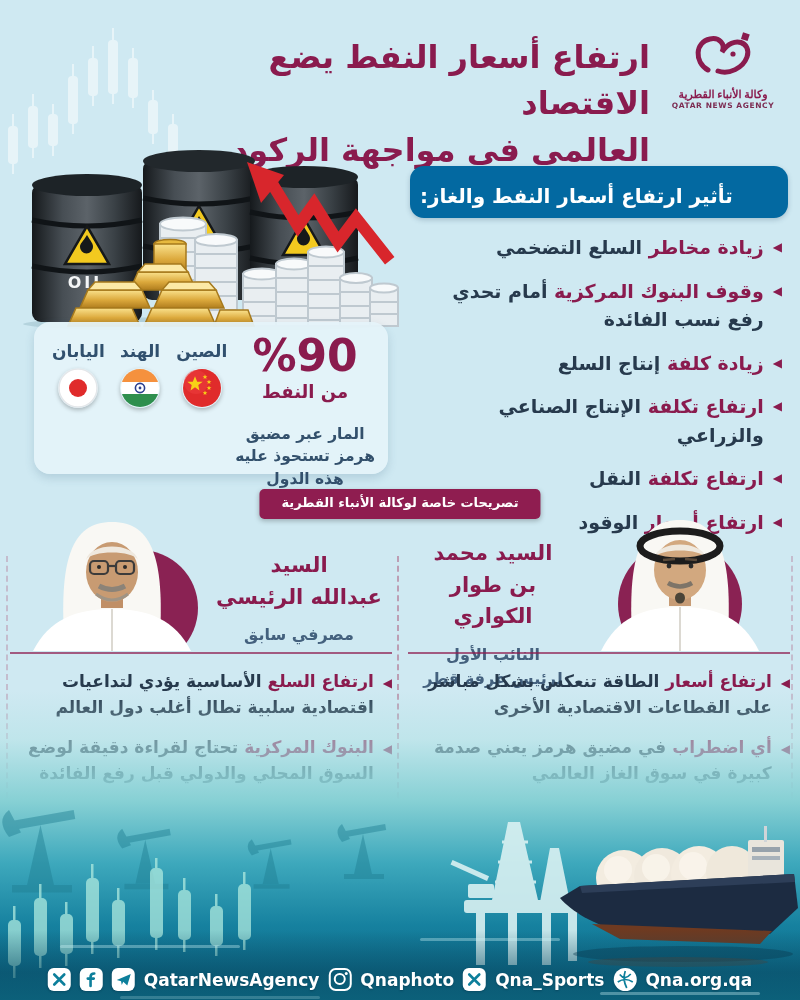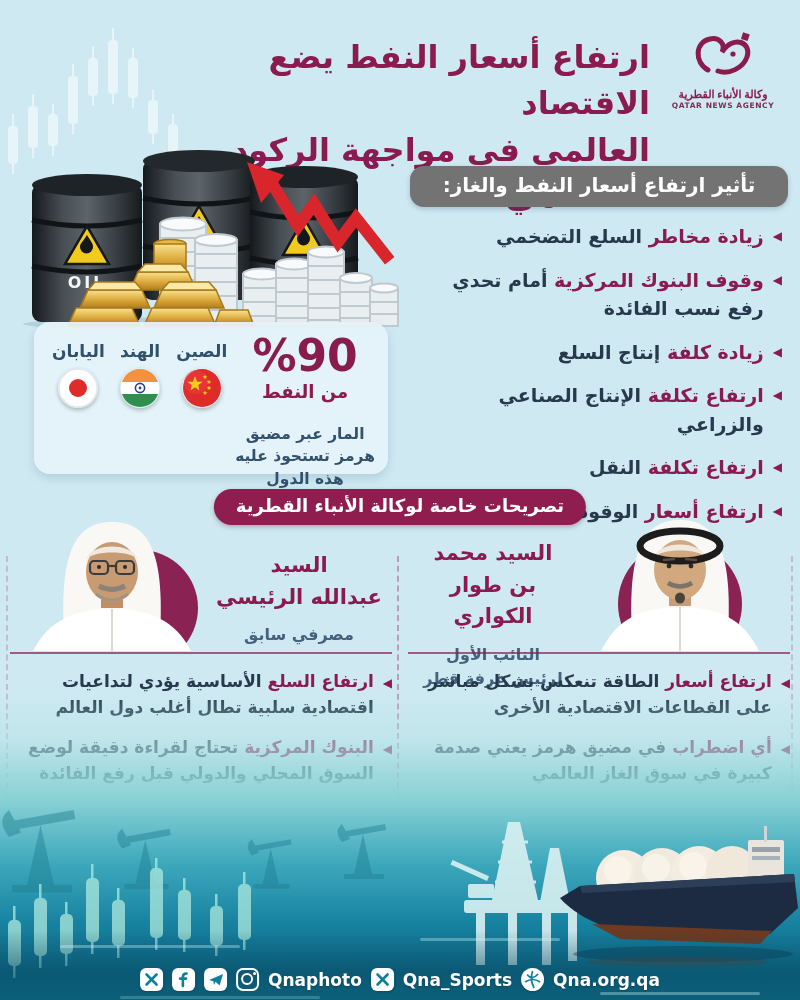--- a/index.html
+++ b/index.html
@@ -20,22 +20,22 @@
   .logo-ar{font-size:11px;font-weight:700;margin-top:2px;font-family:Liberation Serif, serif;}
   .logo-en{font-size:7.5px;font-weight:700;letter-spacing:.6px;color:#7c2c52;direction:ltr;}
   .title{position:absolute;left:148px;right:150px;top:34px;
     color:#8a1b4e;font-size:32px;font-weight:800;line-height:1.45;}
 
   
   .illus{position:absolute;left:18px;top:148px;}
 
   
   .effects{position:absolute;left:410px;top:166px;width:378px;}
-  .effects-title{background:#737373;color:#fff;font-size:20px;font-weight:700;text-align:center;
-    border-radius:14px;padding:7px 10px 10px;box-shadow:0 2px 5px rgba(40,70,100,.25);}
+  .effects-title{background:#0369a1;color:#fff;font-size:20px;font-weight:700;text-align:left;
+    border-radius:14px;padding:18px 10px 10px;box-shadow:0 2px 5px rgba(40,70,100,.25);}
   .fx-list{margin-top:15px;padding:0 6px;}
   .fx-item{display:flex;gap:9px;margin-bottom:15px;font-size:19px;line-height:1.5;}
   .tri{color:#8a1b4e;font-size:12px;margin-top:5px;flex:0 0 auto;}
   .fx-strong,.q-strong{color:#8a1b4e;font-weight:800;}
   .fx-rest,.q-rest{color:#273a4d;font-weight:700;}
 
   
   .stat-box{position:absolute;left:34px;top:322px;width:354px;height:152px;
     background:rgba(228,243,249,.94);border-radius:16px;box-shadow:0 4px 10px rgba(60,100,130,.2);
     display:flex;direction:rtl;padding:10px 12px;box-sizing:border-box;z-index:3;}
@@ -46,21 +46,21 @@
   .country{text-align:center;width:33%;}
   .country-name{color:#31506e;font-weight:800;font-size:17px;margin-bottom:7px;}
   .flag{width:40px;height:40px;border-radius:50%;box-shadow:0 2px 4px rgba(0,0,0,.25);margin:0 auto;overflow:hidden;}
   .pct-col{width:43%;text-align:center;padding-top:2px;}
   .pct{font-size:44px;font-weight:800;color:#8a1b4e;line-height:1;direction:ltr;}
   .pct-unit{font-size:18px;font-weight:800;color:#8a1b4e;margin:3px 0 21px;}
   .pct-desc{font-size:15.5px;font-weight:700;color:#33506c;line-height:1.45;}
 
   
   .banner{position:absolute;top:489px;left:50%;transform:translateX(-50%);background:#8f1d50;color:#fff;
-    font-size:18px;font-weight:700;padding:6px 22px 9px;border-radius:18px;white-space:nowrap;
+    font-size:13px;font-weight:700;padding:6px 22px 9px;border-radius:5px;white-space:nowrap;
     box-shadow:0 2px 5px rgba(0,0,0,.25);z-index:4;}
   .col{position:absolute;top:506px;width:382px;height:340px;}
   .col-right{left:408px;}
   .col-left{left:10px;}
   .photo{position:absolute;top:0;width:215px;height:145px;}
   .col-right .photo{right:2px;}
   .col-left .photo{left:2px;}
   .nameblock{position:absolute;top:32px;width:170px;text-align:center;}
   .col-right .nameblock{left:0;}
   .col-left .nameblock{right:8px;}
@@ -508,20 +508,21 @@
     <span class="fi">
       <svg width="15" height="17" viewBox="0 0 15 17">
           <path d="M10.5 2.5 C7.8 2.5 6.8 4 6.8 6 L6.8 15 M4 7.6 L10 7.6" stroke="#0d7f9b" stroke-width="2.6" fill="none" stroke-linecap="round"></path>
         </svg>
     </span>
     <span class="fi">
       <svg width="16" height="15" viewBox="0 0 16 15">
           <polygon points="1,8 15,2 11.5,13.5 7.5,9.8 6,13 5.3,9.2" fill="#0d7f9b"></polygon>
         </svg>
     </span>
+    <span>QatarNewsAgency</span>
     <span class="fi fi-ig"></span>
     <span>Qnaphoto</span>
     <span class="fi">
       <svg width="15" height="15" viewBox="0 0 15 15">
           <path d="M2.5 2.5 L12.5 12.5 M12.5 2.5 L2.5 12.5" stroke="#0d7f9b" stroke-width="2.6" stroke-linecap="round"></path>
         </svg>
     </span>
     <span>Qna_Sports</span>
     <span class="fi fi-globe">
       <svg width="19" height="19" viewBox="0 0 19 19">

